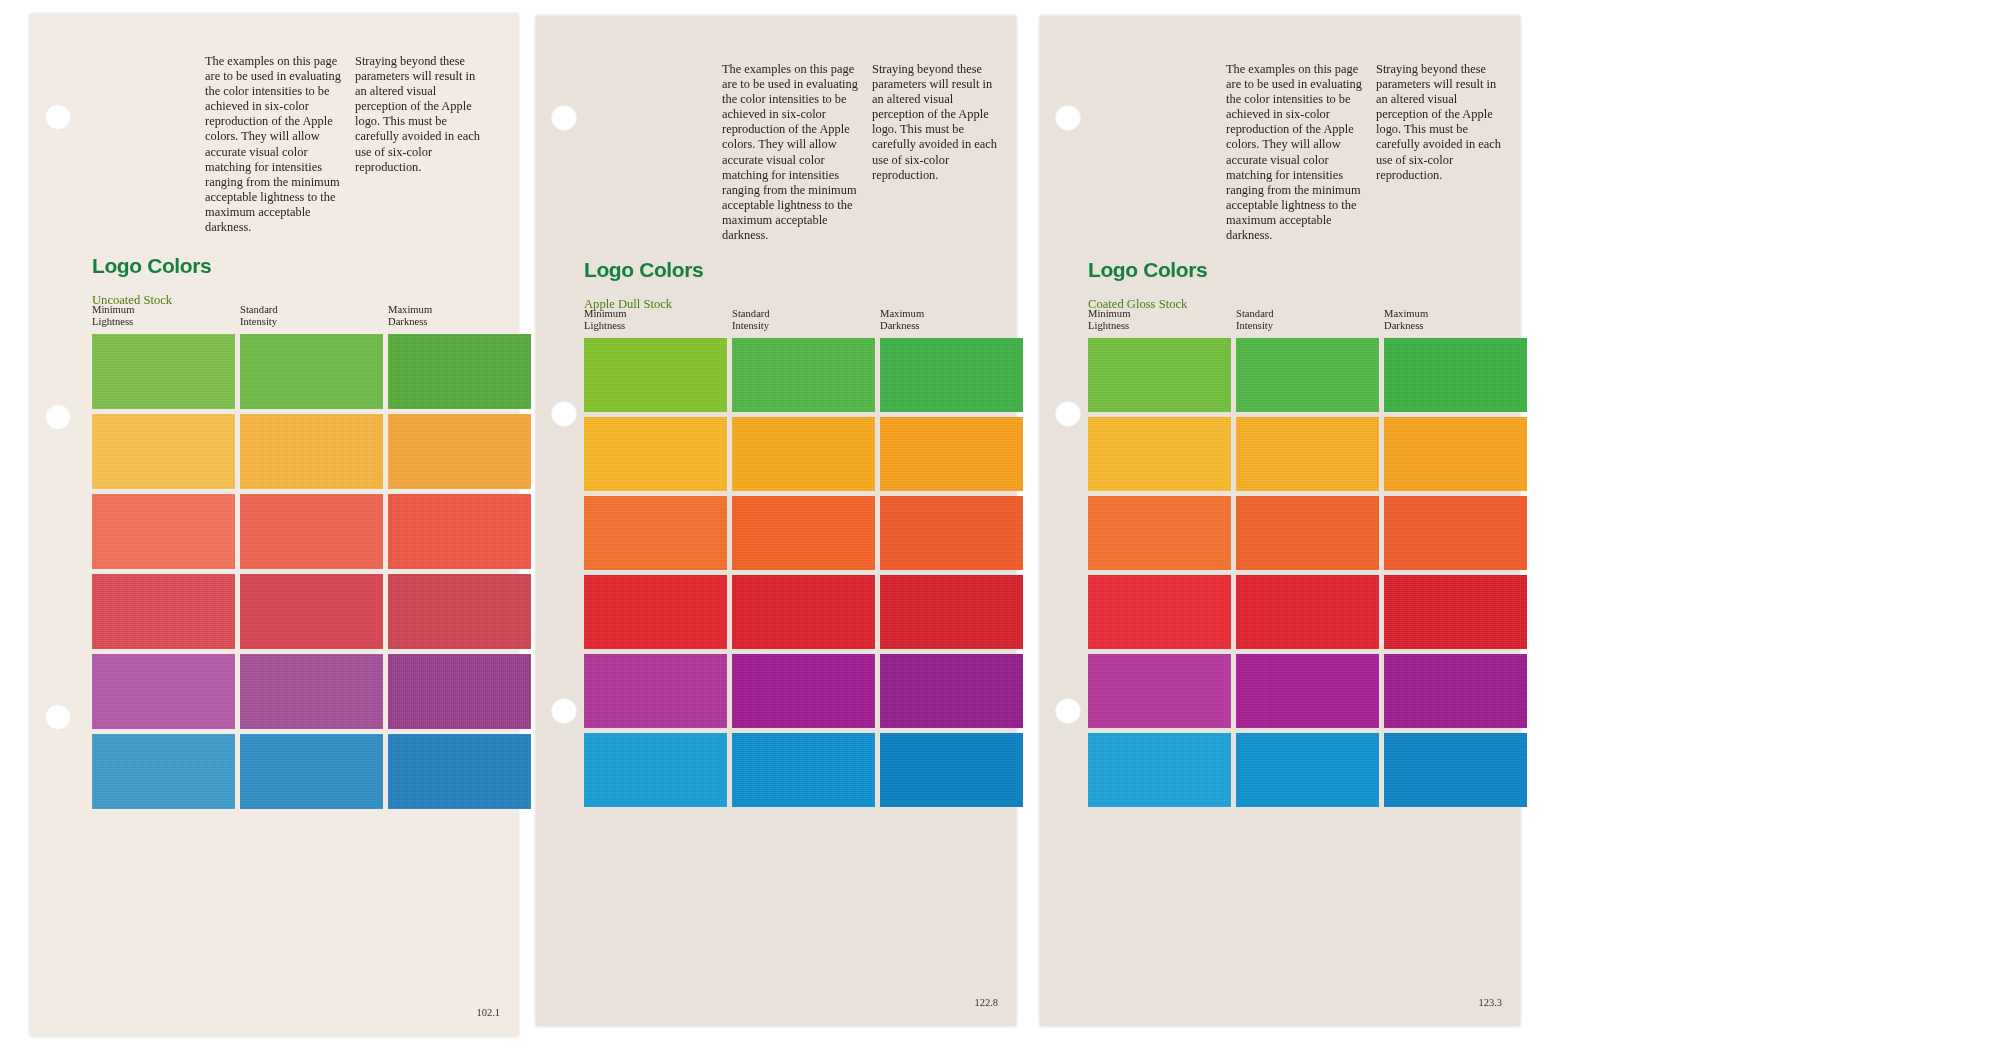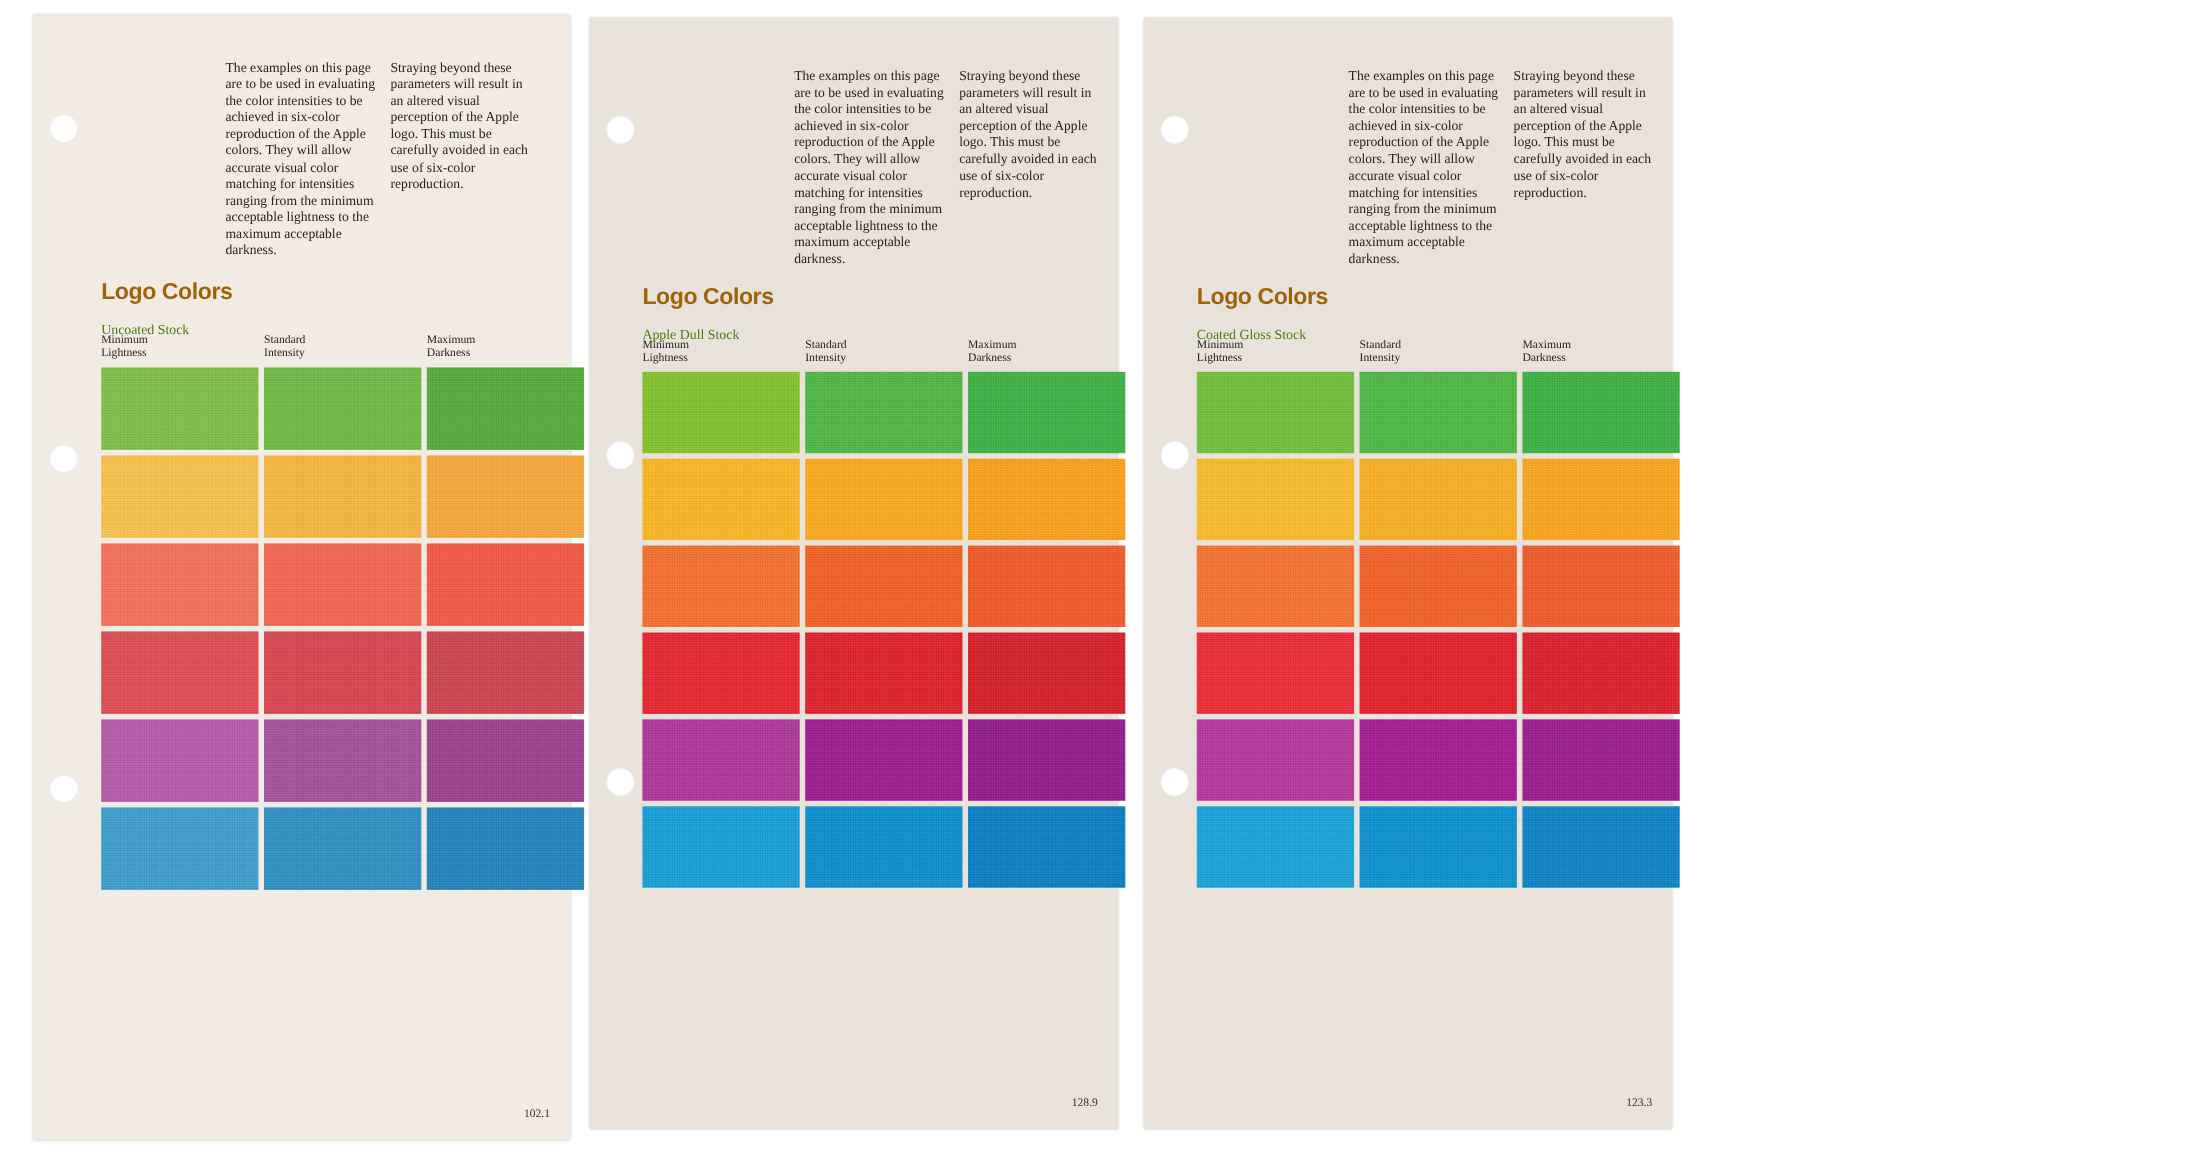--- a/index.html
+++ b/index.html
@@ -54,21 +54,21 @@
   .intro .col.a { width:140px; }
   .intro .col.b { width:130px; }
 
   
   .title-wrap { position:absolute; }
   .title {
     font-family:"Liberation Sans", sans-serif;
     font-weight:bold;
     font-size:21px;
     letter-spacing:-0.4px;
-    color:#a16207;
+    color:#15803d;
   }
   .subtitle {
     font-family:"Liberation Serif", serif;
     font-size:12.6px;
     color:#4d7c0f;
     margin-top:15px;
   }
 
   
   .colheads { position:absolute; display:flex; }
@@ -214,21 +214,21 @@
           <div class="swatch" style="width: 143px; height: 74px; background: rgb(176, 53, 155); margin-right: 5px;"></div>
           <div class="swatch" style="width: 143px; height: 74px; background: rgb(160, 26, 146); margin-right: 5px;"></div>
           <div class="swatch" style="width: 143px; height: 74px; background: rgb(149, 26, 140); margin-right: 0px;"></div>
         </div>
         <div class="grow" style="margin-bottom: 5px;">
           <div class="swatch" style="width: 143px; height: 74px; background: rgb(23, 160, 217); margin-right: 5px;"></div>
           <div class="swatch" style="width: 143px; height: 74px; background: rgb(12, 144, 208); margin-right: 5px;"></div>
           <div class="swatch" style="width: 143px; height: 74px; background: rgb(10, 128, 196); margin-right: 0px;"></div>
         </div>
       </div>
-      <div class="pagenum" style="right: 18px; bottom: 18px;">128.9</div>
+      <div class="pagenum" style="right: 18px; bottom: 18px;">122.8</div>
     </div>
     <div class="sheet p3" style="left: 1040px; top: 16px; width: 480px; height: 1010px; background: rgb(233, 226, 218);">
       <div class="hole h1" style="top: 88.9432px;"></div>
       <div class="hole h2" style="top: 385.421px;"></div>
       <div class="hole h3" style="top: 681.898px;"></div>
       <div class="intro" style="left: 186px; top: 46px;">
         <div class="col a">The examples on this page are to be used in evaluating the color intensities to be achieved in six-color reproduction of the Apple colors. They will allow accurate visual color matching for intensities ranging from the minimum acceptable lightness to the maximum acceptable darkness.</div>
         <div class="col b">Straying beyond these parameters will result in an altered visual perception of the Apple logo. This must be carefully avoided in each use of six-color reproduction.</div>
       </div>
       <div class="title-wrap" style="left: 48px; top: 242px;">

